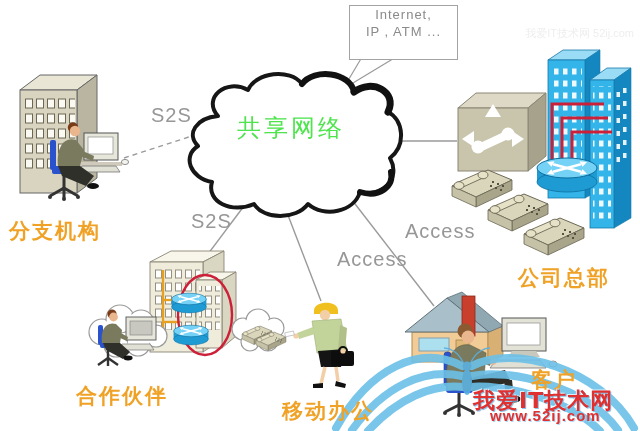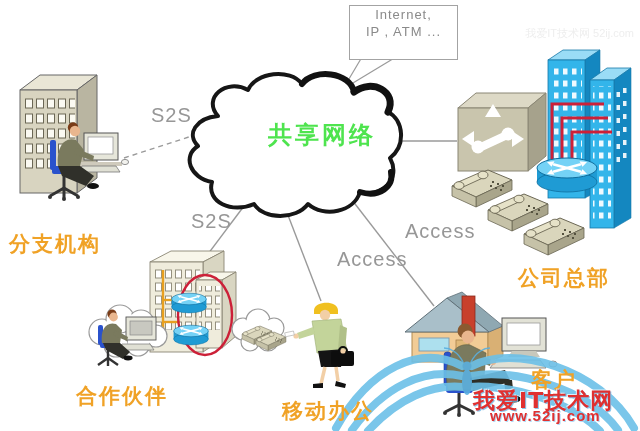--- a/index.html
+++ b/index.html
@@ -3,22 +3,22 @@
 <meta charset="utf-8">
 <style>
   html,body{margin:0;padding:0;background:#fff;}
   .stage{position:relative;width:640px;height:431px;background:#ffffff;overflow:hidden;
          font-family:"Liberation Sans","DejaVu Sans",sans-serif;}
   .stage svg{position:absolute;left:0;top:0;}
   .txt{position:absolute;white-space:nowrap;}
   .linklbl{font-size:20px;color:#979797;letter-spacing:1px;margin-left:22px;}
   .nodelbl{font-size:21px;font-weight:bold;color:#f0a226;letter-spacing:2px;
            font-family:"DejaVu Sans","Liberation Sans",sans-serif;}
-  .cloudtxt{color:#4ee44e;font-weight:bold;text-align:right;width:170px;
-            font-family:"DejaVu Sans","Liberation Sans",sans-serif;margin-top:7px;}
+  .cloudtxt{color:#4ee44e;font-weight:normal;text-align:center;width:170px;
+            font-family:"DejaVu Sans","Liberation Sans",sans-serif;}
   .callout{position:absolute;left:349px;top:5px;width:107px;height:53px;background:#fff;
            border:1.5px solid #a3a3a3;display:flex;flex-direction:column;justify-content:flex-start;
            align-items:center;color:#8a8a8a;font-size:13px;line-height:17px;letter-spacing:1px;}
   .wm-name{left:473px;top:386px;font-size:22px;font-weight:bold;color:#e03030;letter-spacing:1px;
            text-shadow:1px 1px 0 rgba(130,195,235,.95), -1px -1px 0 rgba(255,255,255,.7);
            font-family:"DejaVu Sans",sans-serif;}
   .wm-url{left:490px;top:407px;font-size:15px;font-weight:bold;color:#e03030;letter-spacing:1px;
           text-shadow:1px 1px 0 rgba(170,215,245,.9);}
   .wm-corner{left:510px;top:26px;width:124px;text-align:right;font-size:11px;color:#eeeeee;}
 </style>
@@ -339,21 +339,21 @@
 <div class="callout">
   <div>Internet,</div>
   <div>IP , ATM ...</div>
 </div>
 
 <div class="txt linklbl" style="left:129px;top:104px;">S2S</div>
 <div class="txt linklbl" style="left:169px;top:210px;">S2S</div>
 <div class="txt linklbl" style="left:315px;top:248px;">Access</div>
 <div class="txt linklbl" style="left:383px;top:220px;">Access</div>
 
-<div class="txt nodelbl" style="left:9px;top:230px;">分支机构</div>
+<div class="txt nodelbl" style="left:9px;top:217px;">分支机构</div>
 <div class="txt nodelbl" style="left:76px;top:382px;">合作伙伴</div>
 <div class="txt nodelbl" style="left:282px;top:397px;">移动办公</div>
 <div class="txt nodelbl" style="left:531px;top:366px;">客户</div>
 <div class="txt wm-name">我爱IT技术网</div>
 
 <div class="txt nodelbl" style="left:518px;top:264px;">公司总部</div>
 <div class="txt wm-url">www.52ij.com</div>
 <div class="txt wm-corner">我爱IT技术网 52ij.com</div>
 
 </div>

